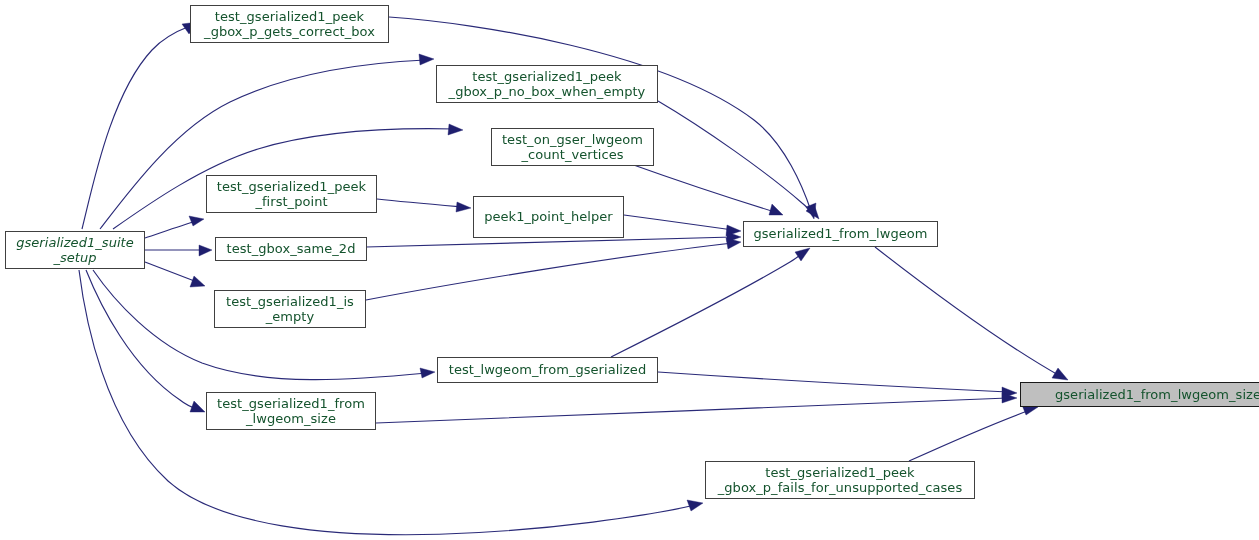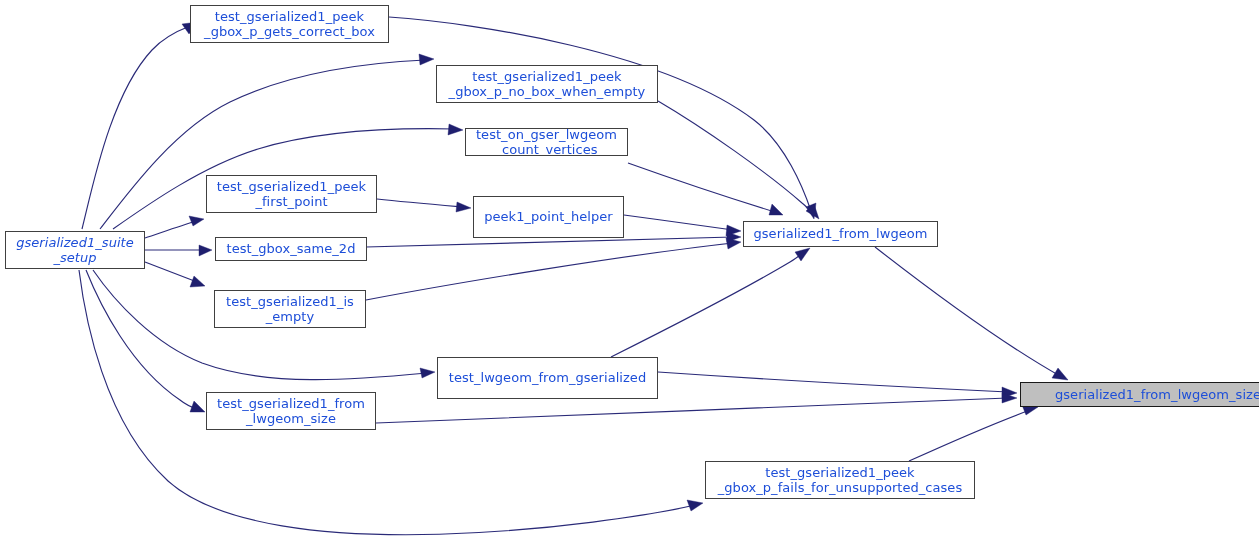--- a/index.html
+++ b/index.html
@@ -38,21 +38,21 @@
   }
   .node {
     position: absolute;
     box-sizing: border-box;
     background: #ffffff;
     border: 1px solid #404040;
     display: flex;
     align-items: center;
     justify-content: center;
     text-align: center;
-    color: #1d4ed8;
+    color: #14532d;
     font-size: 13px;
     line-height: 15.5px;
     letter-spacing: 0.05px;
     white-space: pre-line;
     overflow: hidden;
   }
   .node.highlight {
     background: #bfbfbf;
     border: 1.5px solid #1a1a1a;
   }
@@ -153,29 +153,29 @@
         <path class="edge-head" d="M 1038 407 L 1022 405 L 1026 415 Z"></path>
       </g>
     </svg>
   <div id="node-layer">
       <div class="node" style="left: 5px; top: 231px; width: 140px; height: 38px; background: rgb(255, 255, 255); border-color: rgb(64, 64, 64); font-style: italic;"><span class="node-label">gserialized1_suite
 _setup</span></div>
       <div class="node" style="left: 190px; top: 5px; width: 199px; height: 38px; background: rgb(255, 255, 255); border-color: rgb(64, 64, 64);"><span class="node-label">test_gserialized1_peek
 _gbox_p_gets_correct_box</span></div>
       <div class="node" style="left: 436px; top: 65px; width: 222px; height: 38px; background: rgb(255, 255, 255); border-color: rgb(64, 64, 64);"><span class="node-label">test_gserialized1_peek
 _gbox_p_no_box_when_empty</span></div>
-      <div class="node" style="left: 465px; top: 128px; width: 163px; height: 28px; background: rgb(255, 255, 255); border-color: rgb(64, 64, 64); justify-content: center;"><span class="node-label">test_on_gser_lwgeom
+      <div class="node" style="left: 491px; top: 128px; width: 163px; height: 38px; background: rgb(255, 255, 255); border-color: rgb(64, 64, 64); justify-content: center;"><span class="node-label">test_on_gser_lwgeom
 _count_vertices</span></div>
       <div class="node" style="left: 206px; top: 175px; width: 171px; height: 38px; background: rgb(255, 255, 255); border-color: rgb(64, 64, 64);"><span class="node-label">test_gserialized1_peek
 _first_point</span></div>
       <div class="node" style="left: 473px; top: 196px; width: 151px; height: 42px; background: rgb(255, 255, 255); border-color: rgb(64, 64, 64);"><span class="node-label">peek1_point_helper</span></div>
       <div class="node" style="left: 743px; top: 221px; width: 195px; height: 26px; background: rgb(255, 255, 255); border-color: rgb(64, 64, 64);"><span class="node-label">gserialized1_from_lwgeom</span></div>
       <div class="node" style="left: 215px; top: 237px; width: 152px; height: 24px; background: rgb(255, 255, 255); border-color: rgb(64, 64, 64);"><span class="node-label">test_gbox_same_2d</span></div>
       <div class="node" style="left: 214px; top: 290px; width: 152px; height: 38px; background: rgb(255, 255, 255); border-color: rgb(64, 64, 64);"><span class="node-label">test_gserialized1_is
 _empty</span></div>
-      <div class="node" style="left: 437px; top: 357px; width: 221px; height: 42px; background: rgb(255, 255, 255); border-color: rgb(64, 64, 64);"><span class="node-label">test_lwgeom_from_gserialized</span></div>
+      <div class="node" style="left: 437px; top: 357px; width: 221px; height: 26px; background: rgb(255, 255, 255); border-color: rgb(64, 64, 64);"><span class="node-label">test_lwgeom_from_gserialized</span></div>
       <div class="node highlight" style="left: 1020px; top: 382px; width: 276px; height: 25px; background: rgb(191, 191, 191); border-color: rgb(26, 26, 26);"><span class="node-label">gserialized1_from_lwgeom_size</span></div>
       <div class="node" style="left: 206px; top: 392px; width: 170px; height: 38px; background: rgb(255, 255, 255); border-color: rgb(64, 64, 64);"><span class="node-label">test_gserialized1_from
 _lwgeom_size</span></div>
       <div class="node" style="left: 705px; top: 461px; width: 270px; height: 38px; background: rgb(255, 255, 255); border-color: rgb(64, 64, 64);"><span class="node-label">test_gserialized1_peek
 _gbox_p_fails_for_unsupported_cases</span></div>
     </div>
 </div>
 
 </body></html>

